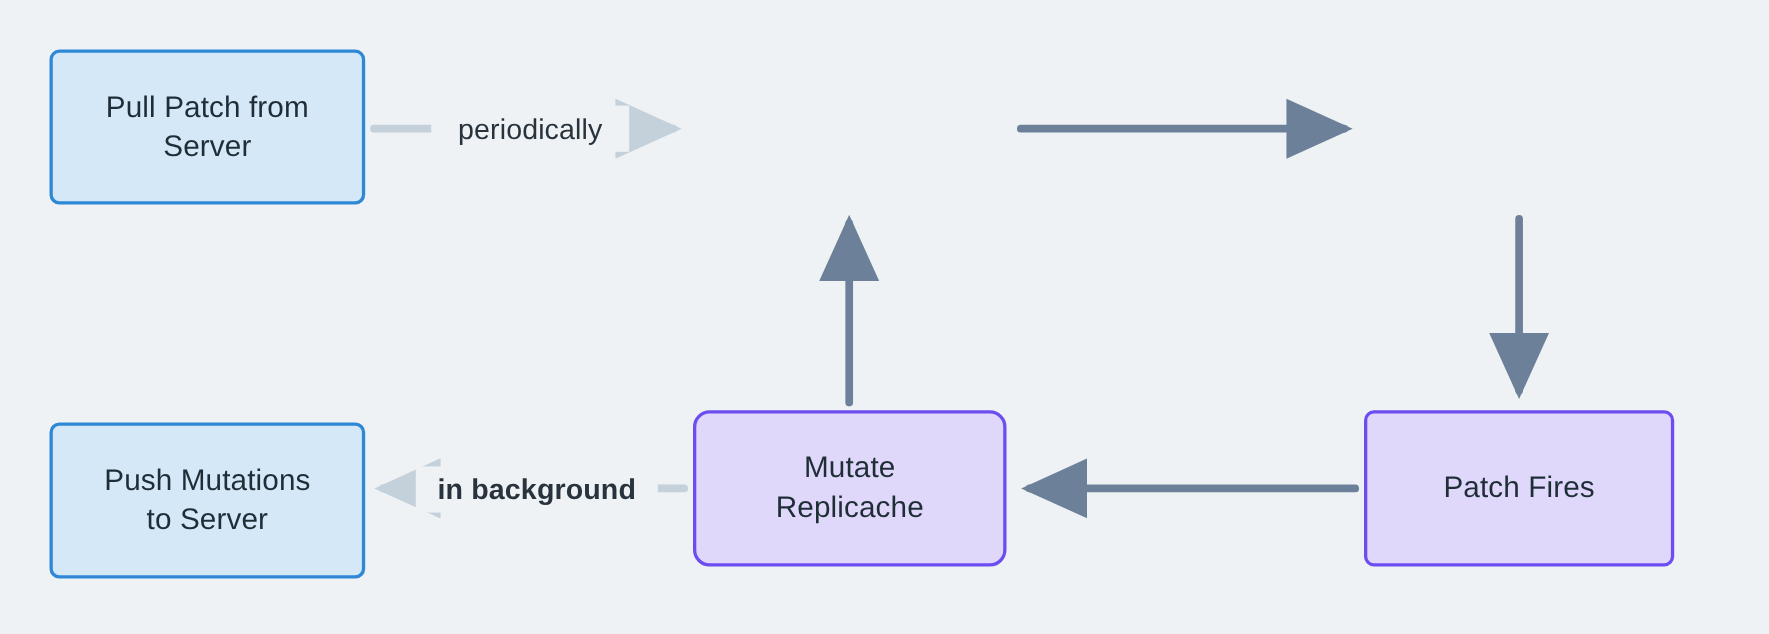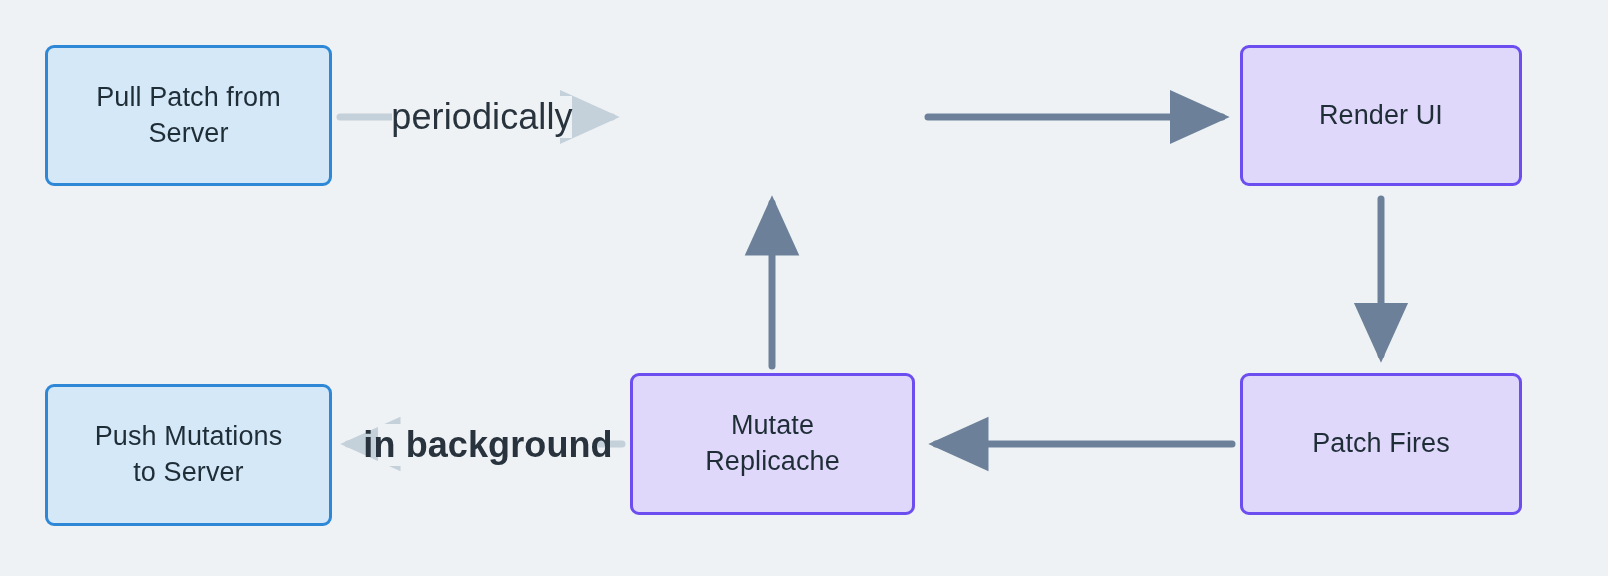--- a/index.html
+++ b/index.html
@@ -53,21 +53,21 @@
   }
   .node-purple {
     background: #e0d8fb;
     border-color: #6c4ef0;
   }
   .edge-label {
     position: absolute;
     display: flex;
     align-items: center;
     justify-content: center;
-    font-size: 36px;
+    font-size: 26px;
     color: #28333d;
     background: #eef2f5;
     white-space: nowrap;
     z-index: 3;
     letter-spacing: 0.1px;
   }
 </style>
 </head>
 <body>
 
@@ -95,30 +95,27 @@
 
     <line x1="772" y1="366" x2="772" y2="203" stroke="#6c8199" stroke-width="7" stroke-linecap="round" marker-end="url(#arrow-solid)"></line>
   </svg>
 
   <div class="node node-blue" style="left:45px; top:45px; width:287px; height:141px;">
     <span class="label">Pull Patch from
 Server</span>
   </div>
 
 
-  <div class="node node-purple" style="left:1240px; top:45px; width:282px; height:141px;">
-    <span class="label">Render UI</span>
-  </div>
 
   <div class="node node-blue" style="left:45px; top:384px; width:287px; height:142px;">
     <span class="label">Push Mutations
 to Server</span>
   </div>
 
-  <div class="node node-purple" style="left:630px; top:373px; width:285px; height:142px;">
+  <div class="node node-purple" style="left:630px; top:373px; width:285px; height:142px;border-radius:15px;">
     <span class="label">Mutate
 Replicache</span>
   </div>
 
   <div class="node node-purple" style="left:1240px; top:373px; width:282px; height:142px;">
     <span class="label">Patch Fires</span>
   </div>
 
   <div class="edge-label" style="left:392px; top:96px; width:180px; height:42px;">periodically</div>
 

